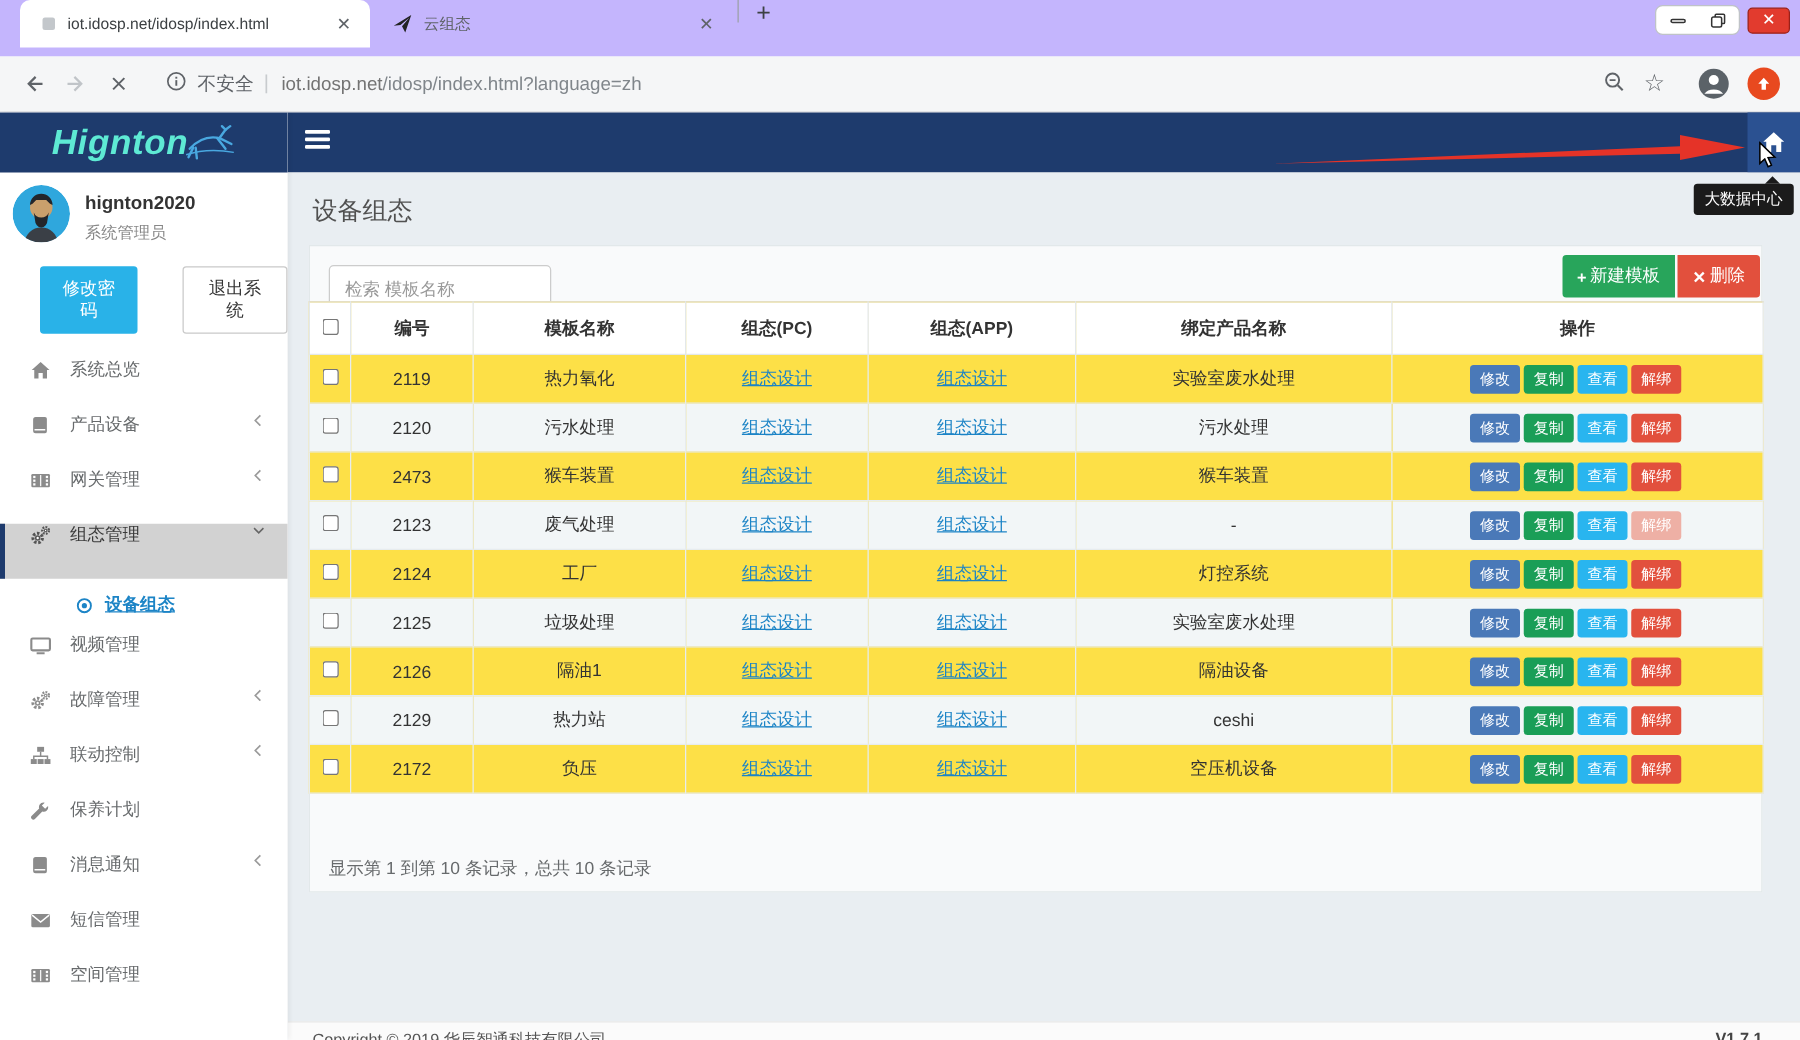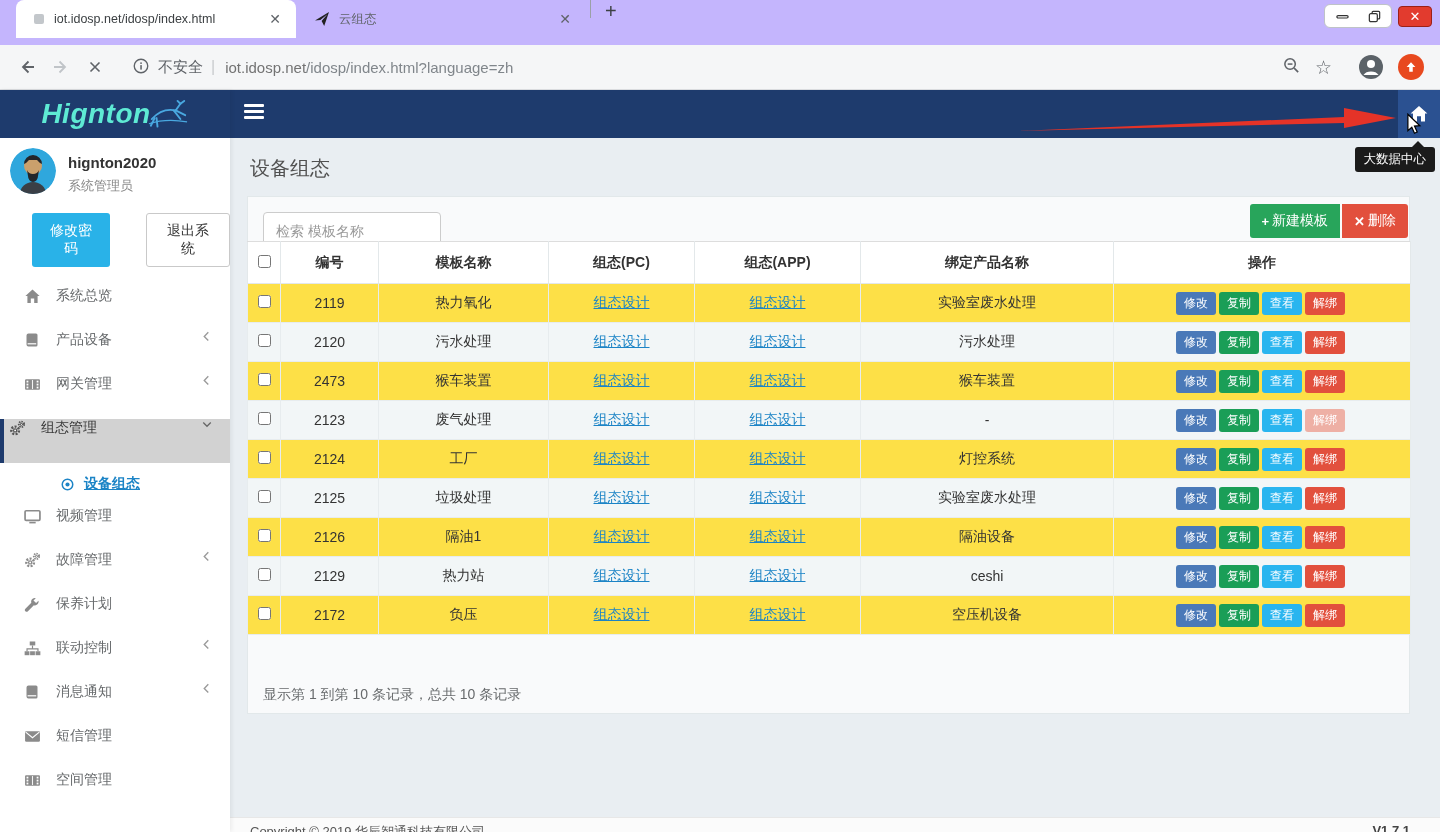--- a/index.html
+++ b/index.html
@@ -53,21 +53,21 @@
   .user-name{margin-left:58px;font-size:15px;font-weight:bold;color:#333;padding-top:4px}
   .user-role{margin-left:58px;font-size:13px;color:#888;margin-top:6px}
   .user-btns{display:flex;gap:36px;padding:18px 0 0 22px}
   .btn-pass{background:var(--cyan);color:#fff;border:none;font-size:14px;padding:8px 12px;border-radius:3px}
   .btn-logout{background:#fff;color:#333;border:1px solid #c9c9c9;font-size:14px;padding:8px 14px;border-radius:3px}
   .menu{margin-top:20px}
   .menu-item{height:44px;display:flex;align-items:flex-start;padding:0 18px 0 24px;color:#676a6c;position:relative;cursor:default}
   .menu-item .mi-icon{width:18px;height:18px;margin-right:14px;flex:0 0 auto;display:flex;align-items:center}
   .menu-item .mi-label{font-size:14px;flex:1}
   .menu-item .mi-chev{width:10px;height:10px;display:flex;align-items:center}
-  .menu-item.active{background:#d2d2d2;border-left:4px solid var(--navy);padding-left:5px;color:#3a3a3a}
+  .menu-item.active{background:#d2d2d2;border-left:4px solid var(--navy);padding-left:20px;color:#3a3a3a}
   .submenu{padding:6px 0 8px 0}
   .sub-item{height:30px;display:flex;align-items:center;padding-left:60px;color:#777}
   .sub-item .si-icon{width:15px;height:15px;margin-right:9px;display:flex;align-items:center}
   .sub-item .si-label{font-size:14px}
   .sub-item.active .si-label{color:var(--accent);text-decoration:underline;font-weight:bold}
 
   .maincol{flex:1;display:flex;flex-direction:column;position:relative}
   .topbar{height:48px;background:var(--navy);position:relative;flex:0 0 48px}
   .hamburger{position:absolute;left:14px;top:14px;width:20px}
   .hamburger span{display:block;height:3px;background:#fff;margin-bottom:3px;border-radius:1px}
@@ -333,42 +333,42 @@
           </span>
           <span class="mi-label">故障管理</span>
           <span class="mi-chev">
             <svg viewBox="0 0 10 12" width="9">
               <path d="M7 1.5 2.5 6 7 10.5" stroke="#9a9a9a" stroke-width="1.5" fill="none"></path>
             </svg>
           </span>
         </div>
         <div class="menu-item">
           <span class="mi-icon">
-            <svg viewBox="0 0 16 16" width="15">
-              <path fill="#8b8b8b" d="M11.3 1 a3.9 3.9 0 0 0 -3.5 5.1 L1.5 12.4 a1.9 1.9 0 0 0 2.7 2.7 L10.5 8.8 A3.9 3.9 0 0 0 15.4 4 L12.9 6.5 10.1 3.7 12.6 1.2 A3.9 3.9 0 0 0 11.3 1 Z"></path>
-            </svg>
-          </span>
-          <span class="mi-label">保养计划</span>
-        </div>
-        <div class="menu-item">
-          <span class="mi-icon">
             <svg viewBox="0 0 16 16" width="17">
               <rect x="5.4" y="1.4" width="5.2" height="3.7" fill="#8b8b8b"></rect>
               <rect x="0.6" y="10.6" width="4.5" height="3.7" fill="#8b8b8b"></rect>
               <rect x="5.75" y="10.6" width="4.5" height="3.7" fill="#8b8b8b"></rect>
               <rect x="10.9" y="10.6" width="4.5" height="3.7" fill="#8b8b8b"></rect>
               <path d="M8 5.1 V8.4 M2.85 10.6 V8.4 H13.15 V10.6" stroke="#8b8b8b" stroke-width="1.1" fill="none"></path>
             </svg>
           </span>
           <span class="mi-label">联动控制</span>
           <span class="mi-chev">
             <svg viewBox="0 0 10 12" width="9">
               <path d="M7 1.5 2.5 6 7 10.5" stroke="#9a9a9a" stroke-width="1.5" fill="none"></path>
             </svg>
           </span>
+        </div>
+        <div class="menu-item">
+          <span class="mi-icon">
+            <svg viewBox="0 0 16 16" width="15">
+              <path fill="#8b8b8b" d="M11.3 1 a3.9 3.9 0 0 0 -3.5 5.1 L1.5 12.4 a1.9 1.9 0 0 0 2.7 2.7 L10.5 8.8 A3.9 3.9 0 0 0 15.4 4 L12.9 6.5 10.1 3.7 12.6 1.2 A3.9 3.9 0 0 0 11.3 1 Z"></path>
+            </svg>
+          </span>
+          <span class="mi-label">保养计划</span>
         </div>
         <div class="menu-item">
           <span class="mi-icon">
             <svg viewBox="0 0 16 16" width="16">
               <path fill="#8b8b8b" d="M4.5 1.5 H12 a1.5 1.5 0 0 1 1.5 1.5 V13 a1.5 1.5 0 0 1 -1.5 1.5 H4.5 A2 2 0 0 1 2.5 12.5 V3.5 A2 2 0 0 1 4.5 1.5 Z"></path>
               <rect x="3.6" y="11.2" width="8.6" height="1.2" fill="#fff"></rect>
             </svg>
           </span>
           <span class="mi-label">消息通知</span>
           <span class="mi-chev">

